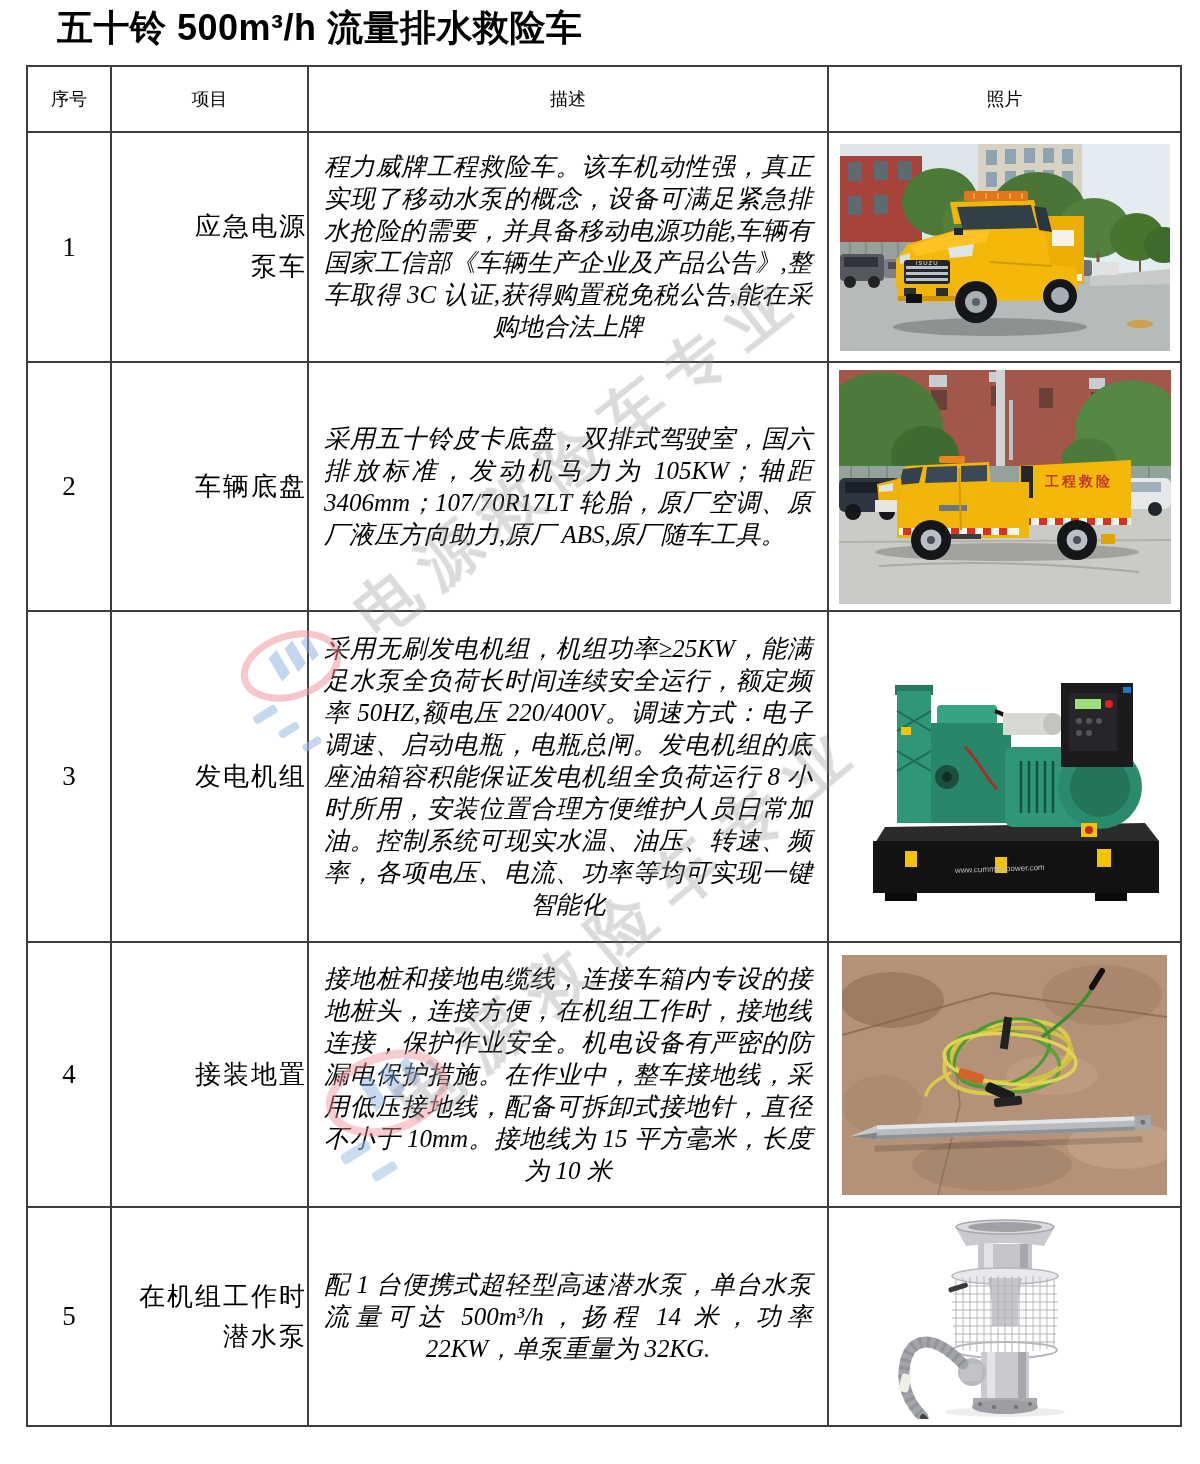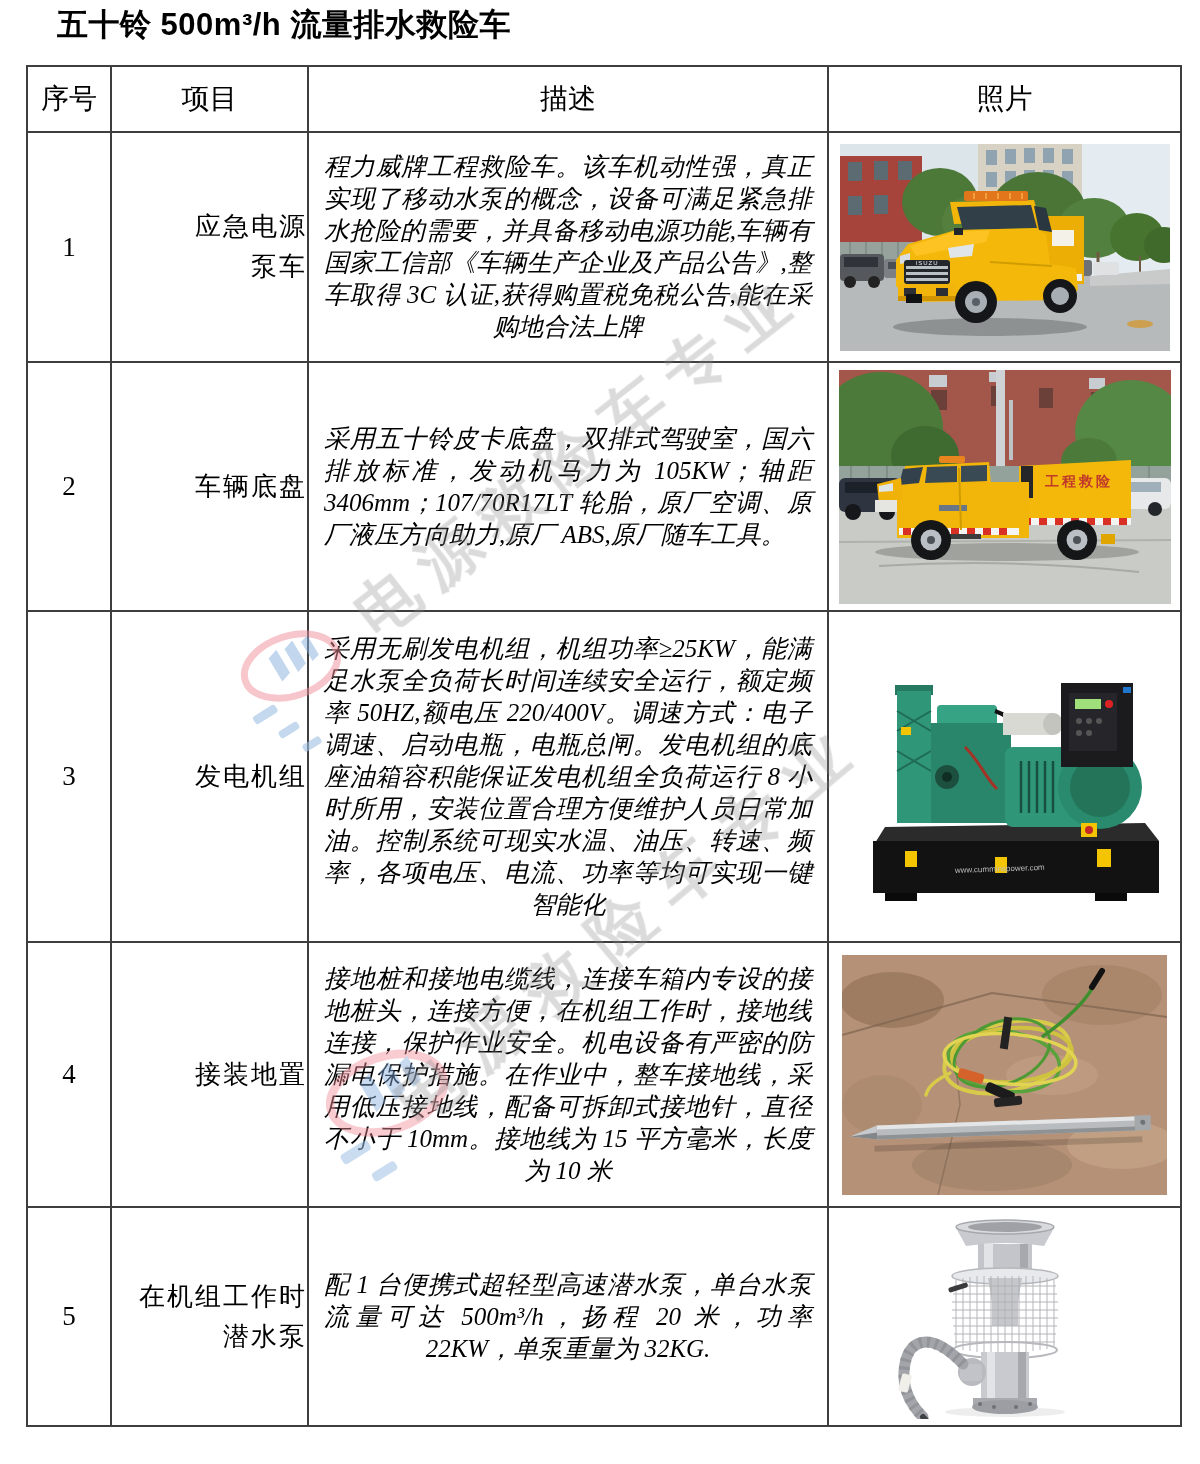--- a/index.html
+++ b/index.html
@@ -1,24 +1,24 @@
 <!DOCTYPE html>
 <html><head>
 <meta charset="utf-8">
 <style>
   html,body{margin:0;padding:0;background:#fff;}
   .page{position:relative;width:1200px;height:1464px;background:#fff;overflow:hidden;
         font-family:"Liberation Serif","DejaVu Serif",serif;color:#000;}
   .title{position:absolute;left:57px;top:4px;margin:0;
          font-family:"Liberation Sans","DejaVu Sans",sans-serif;
-         font-size:31px;font-weight:700;letter-spacing:.5px;}
+         font-size:36px;font-weight:700;letter-spacing:.5px;}
   table.spec{position:absolute;left:26px;top:65px;width:1154px;
              border-collapse:collapse;table-layout:fixed;}
   .spec th,.spec td{border:2px solid #3e3e3e;padding:0;font-weight:normal;vertical-align:middle;}
-  .spec th{font-size:28px;border-radius:6px;}
+  .spec th{font-size:18px;border-radius:6px;}
   tr.hd{height:66px;}
   tr.r1{height:230px;} tr.r2{height:249px;} tr.r3{height:331px;} tr.r4{height:265px;} tr.r5{height:219px;}
   td.no{font-size:27px;text-align:center;}
   td.item{font-size:26px;text-align:right;white-space:pre-line;line-height:40px;letter-spacing:2px;}
   td.desc{font-size:25px;line-height:32px;padding:14px 15px;
           text-align:justify;text-justify:inter-ideograph;font-style:italic;}
   td.desc.lc{text-align-last:center;}
   td.desc.ll{text-align-last:left;}
   td.photo{text-align:left;}
   td.photo svg{display:block;margin:0 auto;}
@@ -361,21 +361,21 @@
               <circle cx="301" cy="172" r="2.5" fill="#6e7275"></circle>
             </g>
           </svg>
         </td>
       </tr>
 
       <tr class="r5">
         <td class="no">5</td>
         <td class="item">在机组工作时
 潜水泵</td>
-        <td class="desc lc">配 1 台便携式超轻型高速潜水泵，单台水泵流量可达 500m³/h，扬程 20 米，功率 22KW，单泵重量为 32KG.</td>
+        <td class="desc lc">配 1 台便携式超轻型高速潜水泵，单台水泵流量可达 500m³/h，扬程 14 米，功率 22KW，单泵重量为 32KG.</td>
         <td class="photo">
           <svg width="290" height="205" viewBox="0 0 290 205">
             <rect width="290" height="205" fill="#ffffff"></rect>
             <ellipse cx="145" cy="198" rx="60" ry="5" fill="#000" opacity=".07"></ellipse>
             <path d="M96,14 Q145,5 194,14 L184,32 Q145,26 106,32 Z" fill="#c9cacf"></path>
             <ellipse cx="145" cy="13" rx="49" ry="7" fill="#d9dadd" stroke="#a5a7ac" stroke-width="1.5"></ellipse>
             <ellipse cx="145" cy="13" rx="37" ry="5" fill="#9fa1a6"></ellipse>
             <rect x="118" y="30" width="54" height="34" fill="#c4c5ca"></rect>
             <rect x="124" y="30" width="9" height="34" fill="#e2e3e6"></rect>
             <rect x="160" y="30" width="8" height="34" fill="#a6a8ae"></rect>

